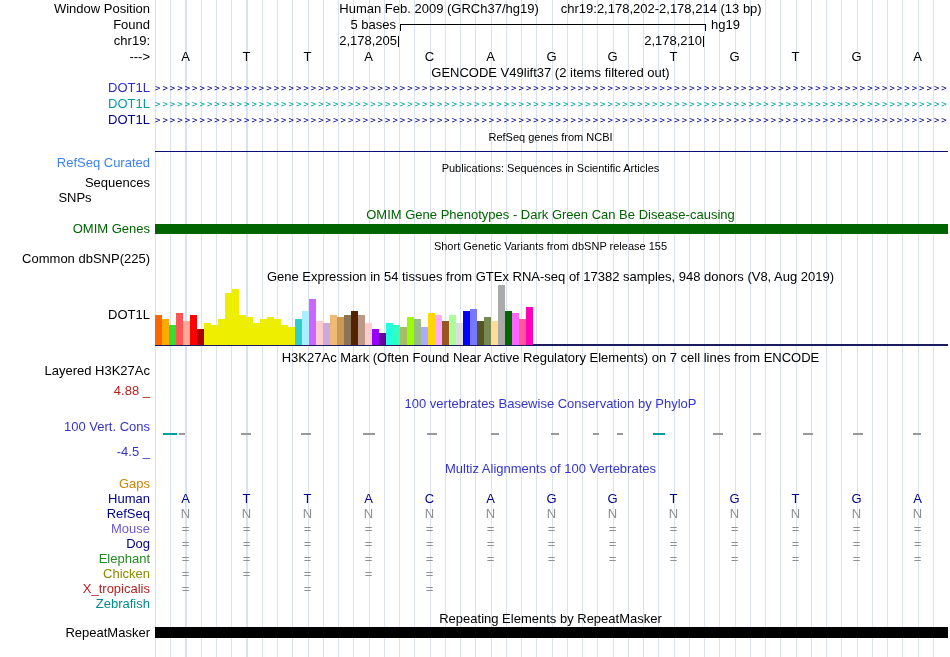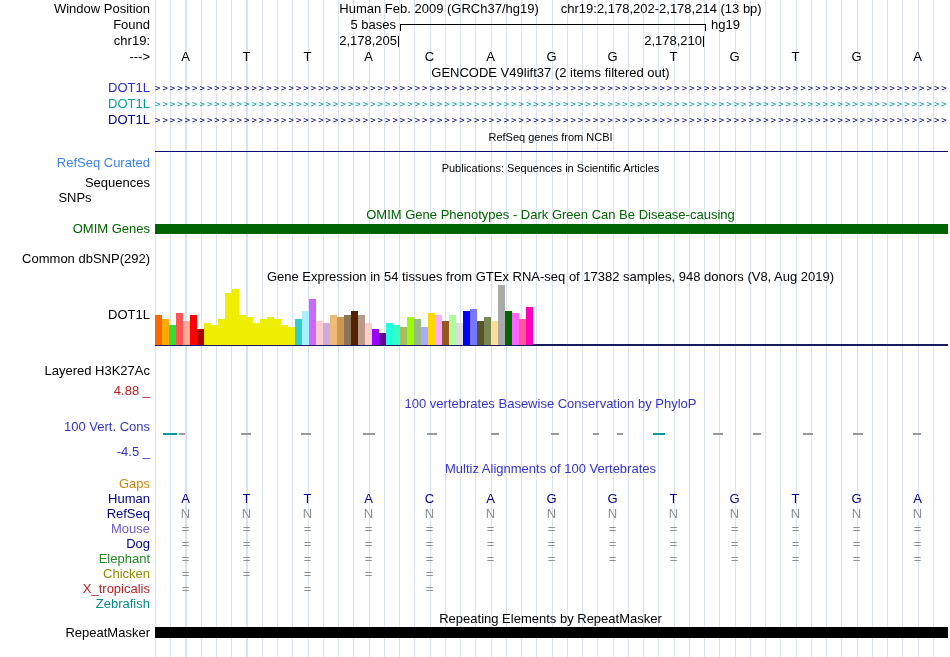--- a/index.html
+++ b/index.html
@@ -54,26 +54,28 @@
   <div class="hdr small" style="top:130px">RefSeq genes from NCBI</div>
   <div class="lbl" style="top: 156px; color: #3b82f6;">RefSeq Curated</div>
   <div class="bar" style="left: 155px; top: 151px; width: 793px; height: 1px; background: rgb(12, 12, 120);"></div>
 
   <div class="hdr small" style="top:161px">Publications: Sequences in Scientific Articles</div>
 
   <div class="hdr" style="top: 208px; color: rgb(0, 100, 0);">OMIM Gene Phenotypes - Dark Green Can Be Disease-causing</div>
   <div class="lbl" style="top: 222px; color: rgb(0, 100, 0);">OMIM Genes</div>
   <div class="bar" style="left: 155px; top: 224px; width: 793px; height: 10px; background: rgb(0, 100, 0);"></div>
 
-  <div class="lbl" style="top:252px">Common dbSNP(292)</div>
+  <div class="hdr small" style="top:239px">Short Genetic Variants from dbSNP release 155</div>
+  <div class="lbl" style="top:252px">Common dbSNP(225)</div>
 
   <div class="hdr" style="top:270px">Gene Expression in 54 tissues from GTEx RNA-seq of 17382 samples, 948 donors (V8, Aug 2019)</div>
   <div class="lbl" style="top:308px">DOT1L</div>
   <div class="bar" style="left: 155px; top: 344px; width: 793px; height: 2px; background: rgb(26, 26, 94);"></div>
 
+  <div class="hdr" style="top:351px">H3K27Ac Mark (Often Found Near Active Regulatory Elements) on 7 cell lines from ENCODE</div>
   <div class="lbl" style="top:364px">Layered H3K27Ac</div>
 
   <div class="lbl" style="top: 384px; color: #b91c1c;">4.88 _</div>
   <div class="hdr" style="top: 397px; color: rgb(52, 52, 204);">100 vertebrates Basewise Conservation by PhyloP</div>
   <div class="lbl" style="top: 420px; color: rgb(52, 52, 204);">100 Vert. Cons</div>
   <div class="lbl" style="top: 445px; color: rgb(52, 52, 204);">-4.5 _</div>
 
   <div class="hdr" style="top: 462px; color: rgb(52, 52, 204);">Multiz Alignments of 100 Vertebrates</div>
 
   <div class="hdr" style="top:612px">Repeating Elements by RepeatMasker</div>

